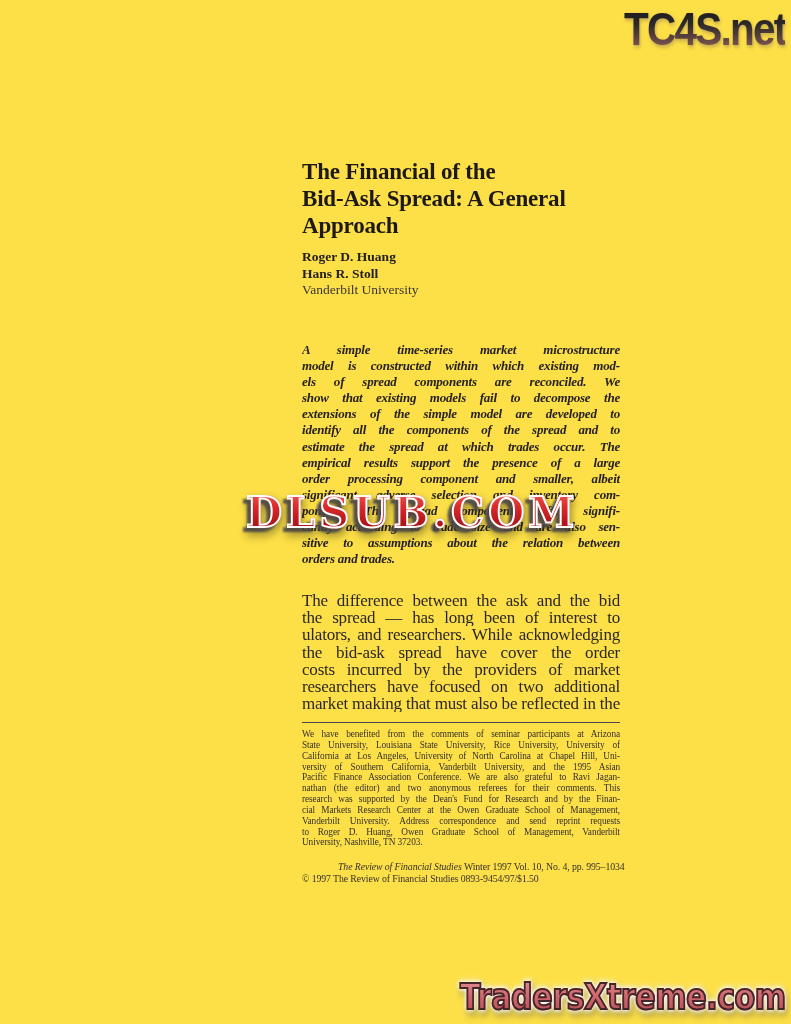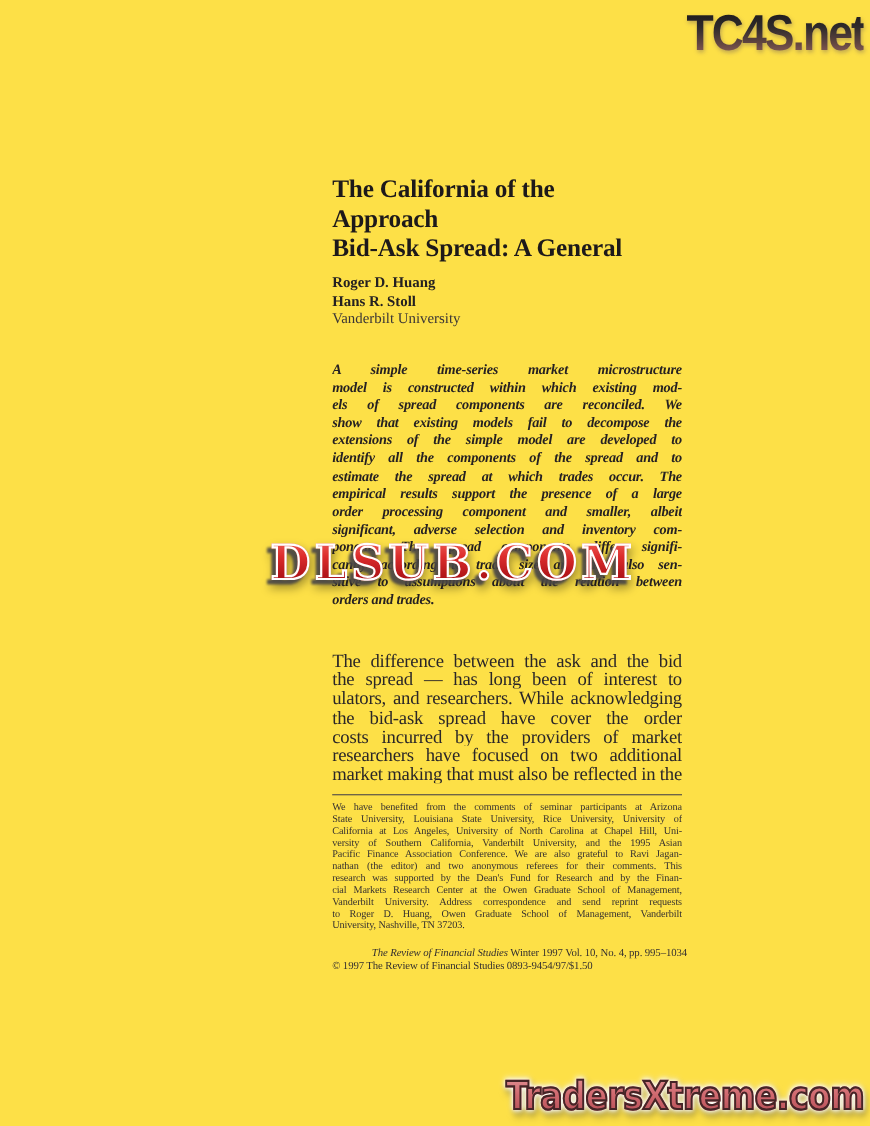--- a/index.html
+++ b/index.html
@@ -26,21 +26,21 @@
 
   .title { top:158px; color:#1d191a; }
   .title .tl {
     font-weight:bold; font-size:23px; line-height:27px; letter-spacing:-0.2px;
   }
 
   .byline { top:249px; }
   .byline .au { font-weight:bold; font-size:13.5px; line-height:16.5px; color:#242021; }
   .byline .af { font-size:13.5px; line-height:16.5px; color:#3a3536; }
 
-  .abstract { top:328px; }
+  .abstract { top:342px; }
   .abstract .ln {
     font-weight:bold; font-style:italic; font-size:13px; line-height:16.1px;
     letter-spacing:-0.2px; color:#262122;
     text-align:justify; text-align-last:justify; height:16.1px; overflow:hidden;
   }
   .abstract .ln.left { text-align-last:left; }
 
   .intro { top:592px; }
   .intro .ln {
     font-size:17px; line-height:17.2px; letter-spacing:-0.2px; color:#2b2728;
@@ -86,23 +86,23 @@
   }
 </style>
 </head>
 <body>
 
 <div class="page">
 
   <div class="tc4s">TC4S.net</div>
 
   <div class="col title">
-    <div class="tl">The California of the</div>
+    <div class="tl">The Financial of the</div>
+    <div class="tl">Bid-Ask Spread: A General</div>
     <div class="tl">Approach</div>
-    <div class="tl">Bid-Ask Spread: A General</div>
   </div>
 
   <div class="col byline">
     <div class="au">Roger D. Huang</div>
     <div class="au">Hans R. Stoll</div>
     <div class="af">Vanderbilt University</div>
   </div>
 
   <div class="col abstract">
     <div class="ln">A simple time-series market microstructure</div>

